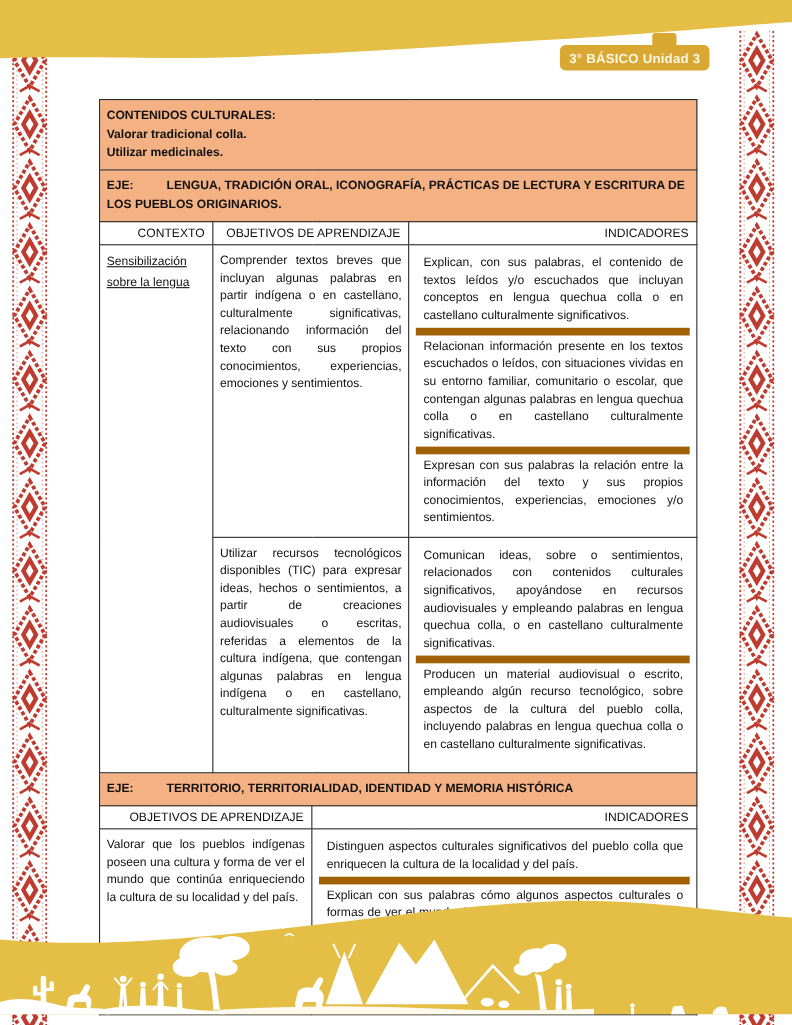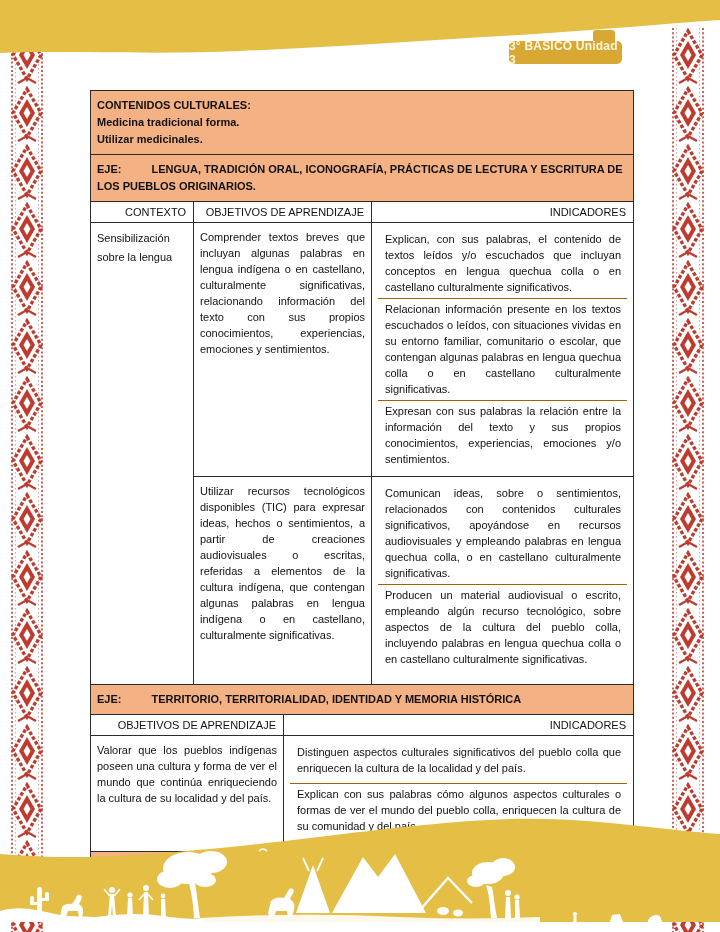--- a/index.html
+++ b/index.html
@@ -16,46 +16,46 @@
   .strip.left  { left:10px; }
   .strip.right { left:671px; }
 
   
   .topband { position:absolute; left:0; top:0; width:720px; height:60px; z-index:3; }
   .badge-tab {
     position:absolute; left:593px; top:30px; width:22px; height:16px;
     background:#d9a833; border-radius:3px; z-index:4;
   }
   .badge {
-    position:absolute; left:509px; top:41px; width:113px; height:23px;
+    position:absolute; left:509px; top:41px; width:136px; height:23px;
     background:#d9a833; border-radius:5px; z-index:5;
     display:flex; align-items:center; justify-content:center;
     color:#fdf6e0; font-size:12px; font-weight:bold; letter-spacing:.2px;
   }
 
   
   .landscape { position:absolute; left:0; bottom:0; width:720px; height:122px; z-index:6; }
 
   
   .content { position:absolute; left:90px; top:90px; width:543px; z-index:2; }
   table.cur {
     border-collapse:collapse; table-layout:fixed; width:543px;
     font-size:11px; line-height:16px;
   }
   table.cur td { border:1px solid #2b2b2b; vertical-align:top; padding:6px 6px; }
   td.peach { background:#f4b183; font-weight:bold; }
   td.contenidos { border-bottom:2px solid #ffffff; line-height:17px; padding:3px 7px; }
   td.ejecell { padding:3px 7px; line-height:17px; }
   .eje-title { margin-left:30px; }
   tr.heads td { padding:2px 7px; height:20px; font-weight:normal;text-align:right; }
-  td.ctx { line-height:19px; padding:3px 7px; }
+  td.ctx { line-height:19px; padding:3px 7px;text-decoration:underline; }
   td.oa { text-align:justify; padding:3px 7px 3px 8px; }
   td.indstack { padding:0; }
   .ind {
-    border-bottom:1px solid #a16207; padding:2px 6px 3px 7px;
+    border-bottom:7px solid #a16207; padding:2px 6px 3px 7px;
     text-align:justify;
   }
   .ind:last-child { border-bottom:none; }
 </style>
 </head>
 <body>
 
 <div class="page">
 
   <div class="strip left">
@@ -140,40 +140,40 @@
           <col style="width:103px">
           <col style="width:90px">
           <col style="width:88px">
           <col style="width:262px">
         </colgroup>
 
       <tbody>
           <tr>
         <td colspan="4" class="peach contenidos">
           <div>CONTENIDOS CULTURALES:</div>
-          <div>Medicina tradicional forma.</div>
+          <div>Valorar tradicional colla.</div>
           <div>Utilizar medicinales.</div>
         </td>
       </tr>
 
       <tr>
         <td colspan="4" class="peach ejecell">
           <span class="eje-label">EJE:</span><span class="eje-title">LENGUA, TRADICIÓN ORAL, ICONOGRAFÍA, PRÁCTICAS DE LECTURA Y ESCRITURA DE LOS PUEBLOS ORIGINARIOS.</span>
         </td>
       </tr>
 
       <tr class="heads">
         <td>CONTEXTO</td>
         <td colspan="2">OBJETIVOS DE APRENDIZAJE</td>
         <td>INDICADORES</td>
       </tr>
 
       <tr>
         <td rowspan="2" class="ctx">Sensibilización sobre la lengua</td>
-        <td colspan="2" class="oa">Comprender textos breves que incluyan algunas palabras en lengua indígena o en castellano, culturalmente significativas, relacionando información del texto con sus propios conocimientos, experiencias, emociones y sentimientos.</td>
+        <td colspan="2" class="oa">Comprender textos breves que incluyan algunas palabras en partir indígena o en castellano, culturalmente significativas, relacionando información del texto con sus propios conocimientos, experiencias, emociones y sentimientos.</td>
         <td class="indstack">
           <div class="ind" style="min-height:67px">Explican, con sus palabras, el contenido de textos leídos y/o escuchados que incluyan conceptos en lengua quechua colla o en castellano culturalmente significativos.</div>
           <div class="ind" style="min-height:99px">Relacionan información presente en los textos escuchados o leídos, con situaciones vividas en su entorno familiar, comunitario o escolar, que contengan algunas palabras en lengua quechua colla o en castellano culturalmente significativas.</div>
           <div class="ind" style="min-height:55px">Expresan con sus palabras la relación entre la información del texto y sus propios conocimientos, experiencias, emociones y/o sentimientos.</div>
         </td>
       </tr>
 
       <tr>
         <td colspan="2" class="oa">Utilizar recursos tecnológicos disponibles (TIC) para expresar ideas, hechos o sentimientos, a partir de creaciones audiovisuales o escritas, referidas a elementos de la cultura indígena, que contengan algunas palabras en lengua indígena o en castellano, culturalmente significativas.</td>
         <td class="indstack">

